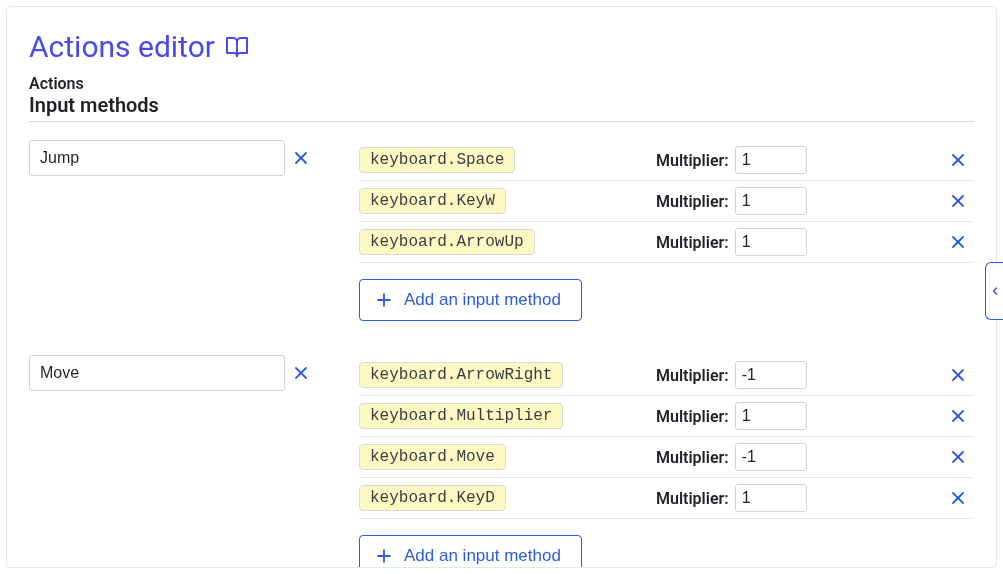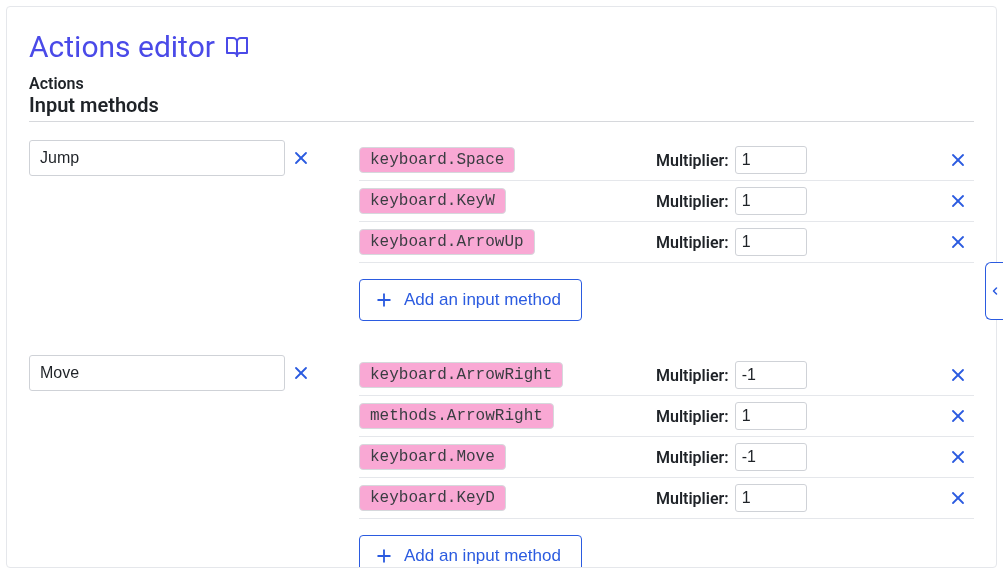--- a/index.html
+++ b/index.html
@@ -81,21 +81,21 @@
     .inputs-col { flex: 1; }
     .input-row {
       display: flex;
       align-items: center;
       padding: 6px 0;
       border-bottom: 1px solid #e5e7eb;
     }
     .input-key-wrap { width: 297px; }
     .input-key {
       display: inline-block;
-      background: #f9a8d4;
+      background: #fef9c3;
       border: 1px solid #d6d8dc;
       border-radius: 4px;
       padding: 3px 10px;
       font-family: "SFMono-Regular", Consolas, "Liberation Mono", Menlo, monospace;
       font-size: 16px;
       color: #3a3d42;
     }
     .mult-label {
       font-size: 16px;
       font-weight: 600;
@@ -240,21 +240,21 @@
             <span class="mult-label">Multiplier:</span>
             <input class="mult-input" value="-1" style="">
             <div class="row-spacer"></div>
             <span class="remove-input">
               <svg width="20" height="20" viewBox="0 0 24 24" fill="none" stroke="currentColor" stroke-width="2.2" stroke-linecap="round" stroke-linejoin="round">
                 <line x1="18" y1="6" x2="6" y2="18"></line>
                 <line x1="6" y1="6" x2="18" y2="18"></line>
               </svg>
             </span>
           </div><div class="input-row">
-            <div class="input-key-wrap"><span class="input-key">methods.ArrowRight</span></div>
+            <div class="input-key-wrap"><span class="input-key">keyboard.Multiplier</span></div>
             <span class="mult-label">Multiplier:</span>
             <input class="mult-input" value="1" style="">
             <div class="row-spacer"></div>
             <span class="remove-input">
               <svg width="20" height="20" viewBox="0 0 24 24" fill="none" stroke="currentColor" stroke-width="2.2" stroke-linecap="round" stroke-linejoin="round">
                 <line x1="18" y1="6" x2="6" y2="18"></line>
                 <line x1="6" y1="6" x2="18" y2="18"></line>
               </svg>
             </span>
           </div><div class="input-row">

